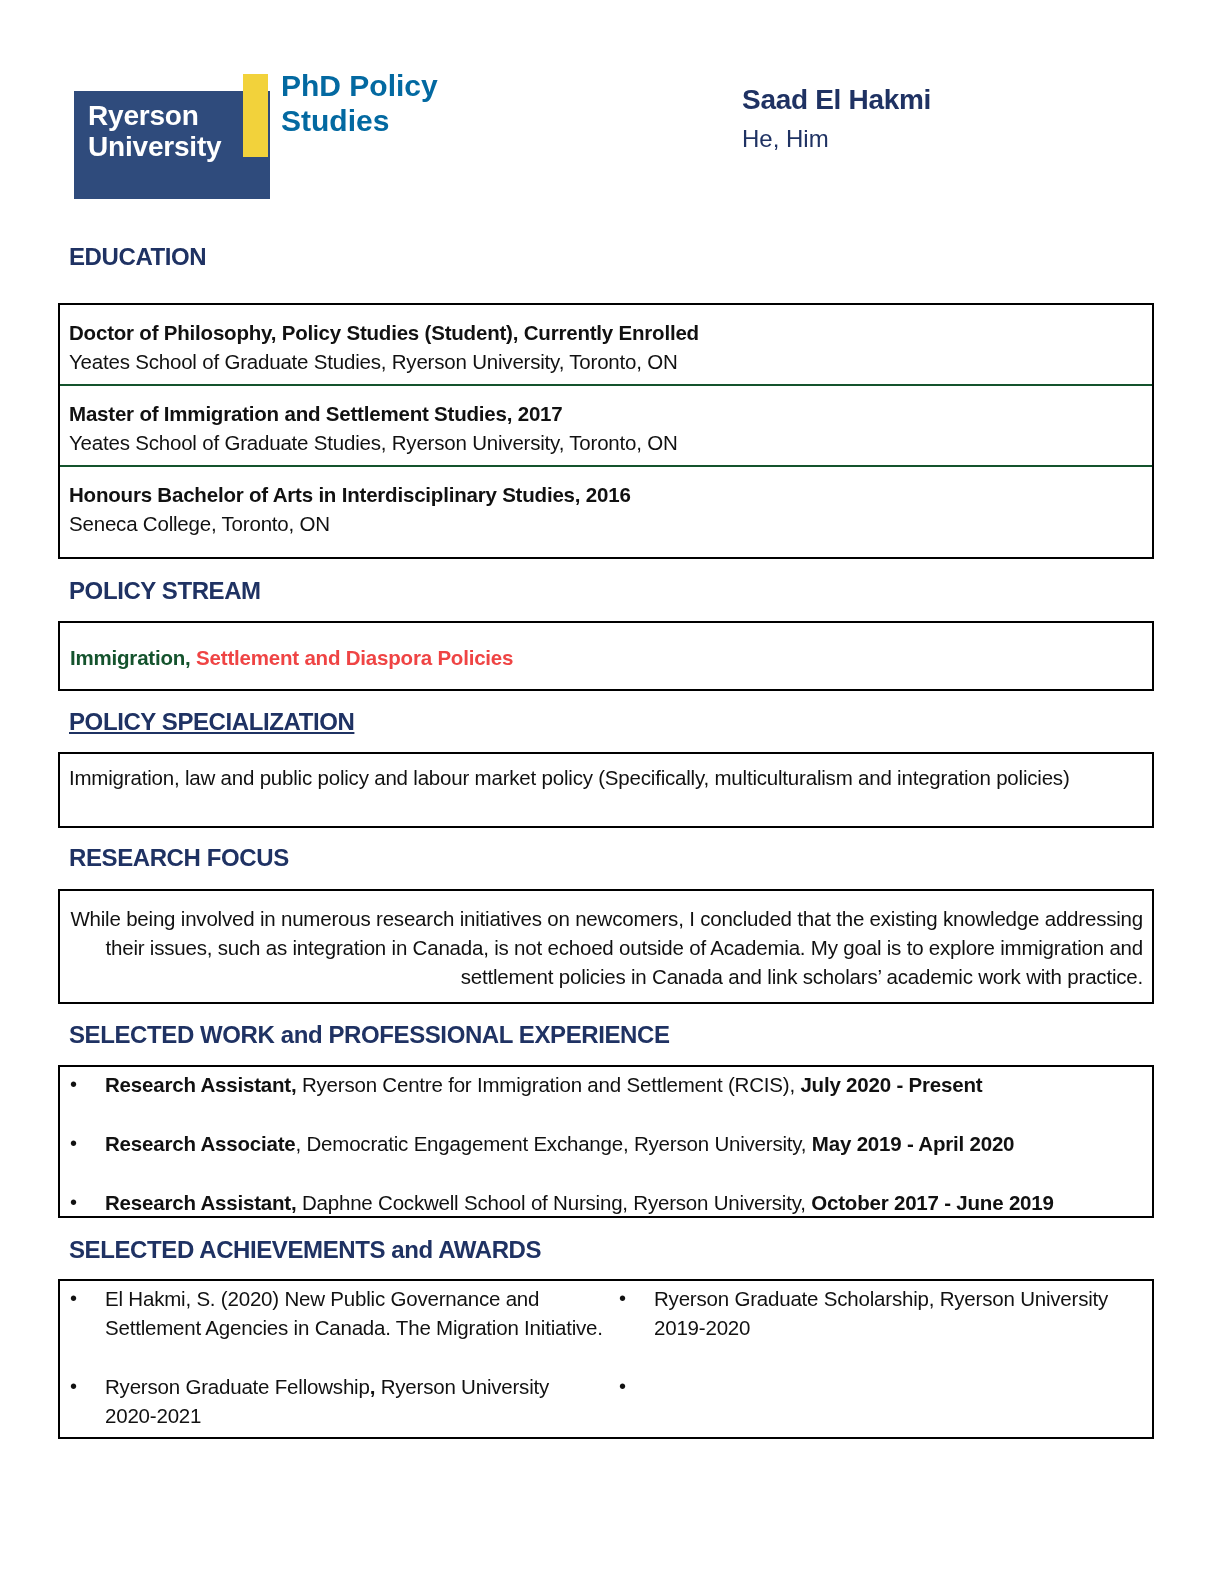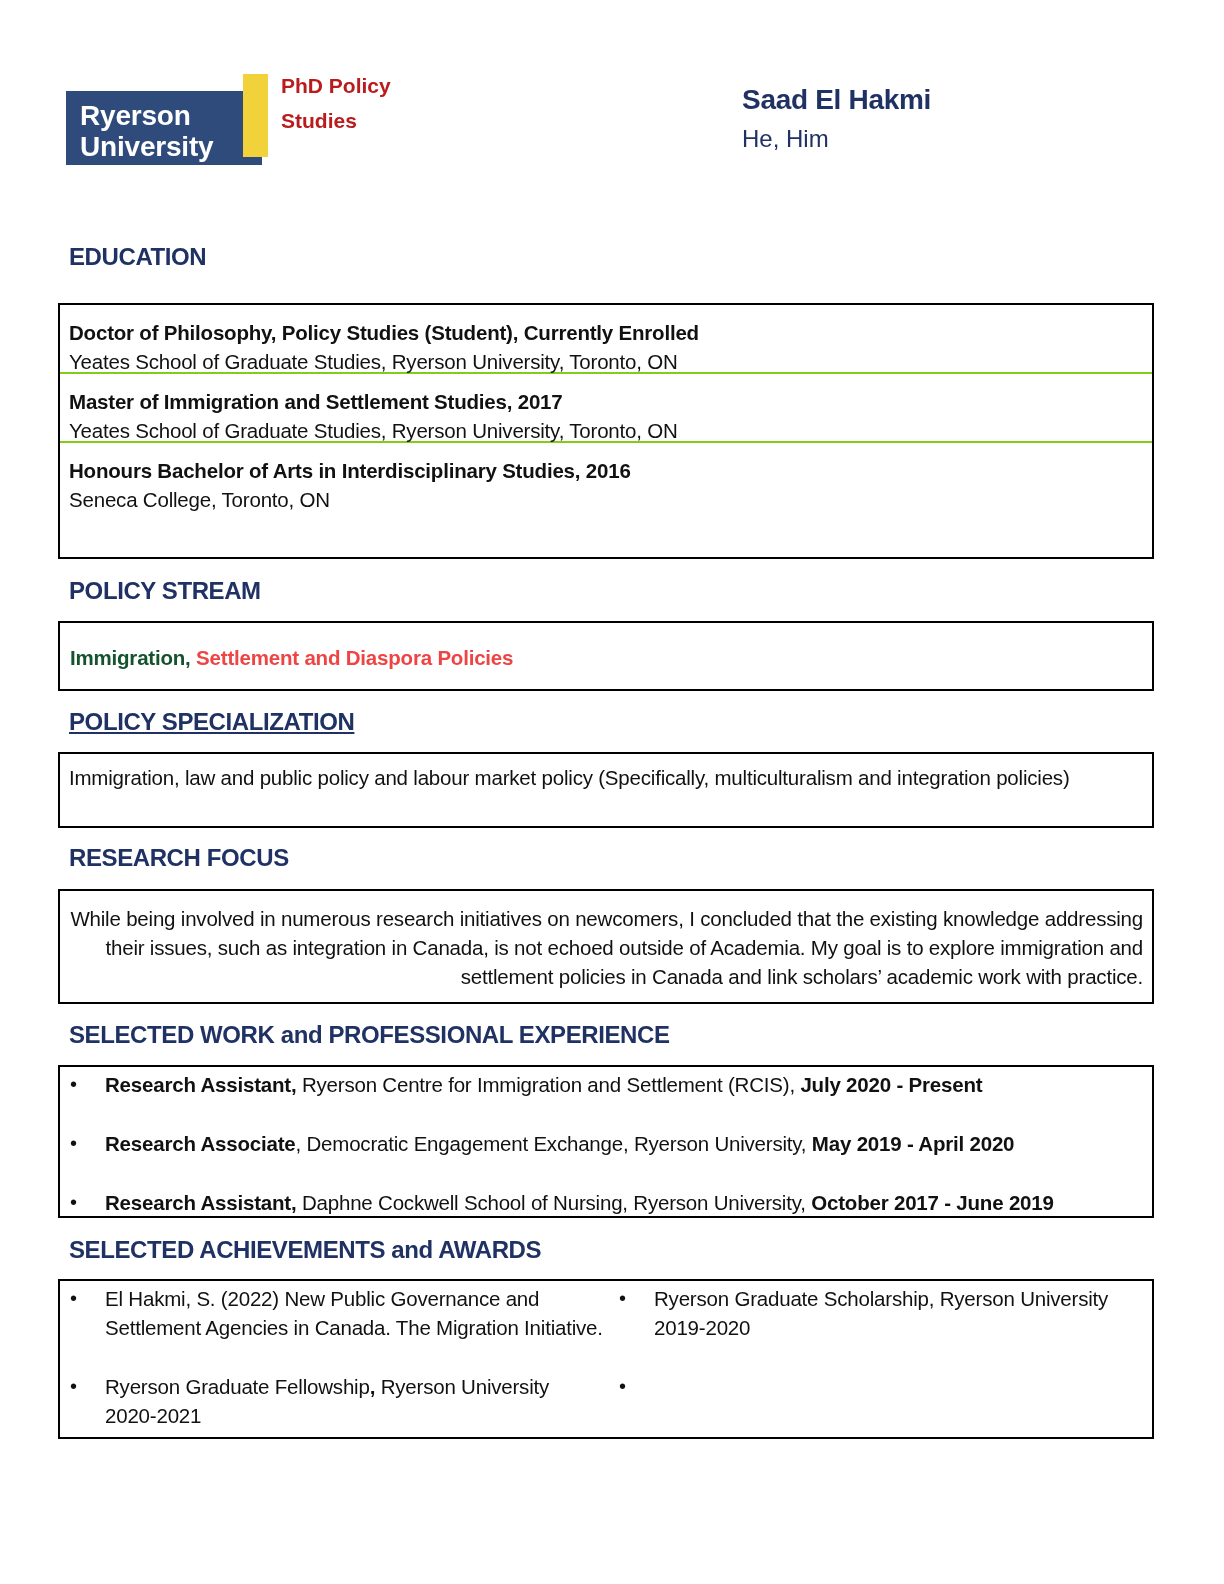--- a/index.html
+++ b/index.html
@@ -1,35 +1,35 @@
 <!DOCTYPE html>
 <html><head>
   <meta charset="utf-8">
   <style>
     * { box-sizing: border-box; margin: 0; padding: 0; }
     html, body { width: 1224px; height: 1584px; background: #ffffff; }
     body { position: relative; font-family: "Liberation Sans", "DejaVu Sans", sans-serif; color: #000; }
 
     
     .logo { position: absolute; left: 62px; top: 74px; width: 206px; height: 100px; }
-    .logo-blue { position: absolute; left: 4px; top: 17px; width: 196px; height: 74px; background: #2f4b7c; }
+    .logo-blue { position: absolute; left: 12px; top: 17px; width: 196px; height: 108px; background: #2f4b7c; }
     .logo-yellow { position: absolute; left: 181px; top: 0; width: 25px; height: 83px; background: #f2d23b; }
     .logo-text { position: absolute; left: 14px; top: 28px; color: #ffffff; font-family: "Liberation Sans", sans-serif; font-weight: bold; font-size: 28px; line-height: 31px; letter-spacing: -0.2px; }
-    .program { position: absolute; left: 281px; top: 68px; font-family: "Liberation Sans", sans-serif; font-weight: bold; font-size: 21px; line-height: 35px; color: #b91c1c; }
+    .program { position: absolute; left: 281px; top: 68px; font-family: "Liberation Sans", sans-serif; font-weight: bold; font-size: 30px; line-height: 35px; color: #0369a1; }
 
     .name-block { position: absolute; left: 742px; top: 82px; color: #1f3263; font-family: "Liberation Sans", "DejaVu Sans", sans-serif; }
     .person-name { font-weight: bold; font-size: 28px; line-height: 36px; letter-spacing: -0.3px; }
     .pronouns { font-size: 24px; line-height: 30px; margin-top: 6px; }
 
     
     .heading { position: absolute; left: 69px; color: #1f3263; font-weight: bold; font-size: 24px; line-height: 28px; letter-spacing: -0.4px; }
     .box { position: absolute; left: 58px; width: 1096px; border: 2px solid #000; }
     .body-text { font-size: 20.5px; line-height: 29px; color: #111; letter-spacing: -0.2px; }
 
-    .edu-row { height: 69px; padding: 13px 0 0 9px; border-bottom: 2px solid #84cc16; }
+    .edu-row { height: 81px; padding: 13px 0 0 9px; border-bottom: 2px solid #14532d; }
     .edu-row:last-child { border-bottom: none; height: 83px; }
     .edu-title { font-weight: bold; }
 
     .stream-box { padding: 20px 0 0 10px; }
     .stream-a { font-weight: bold; color: #14532d; }
     .stream-b { font-weight: bold; color: #ef4444; }
 
     .spec-box { padding: 9px 9px 0 9px; }
     .focus-box { padding: 13px 9px 0 9px; }
 
@@ -109,21 +109,21 @@
     <span class="bullet">•</span>
     <span class="b">Research Assistant,</span><span> Daphne Cockwell School of Nursing, Ryerson University, </span><span class="b">October 2017 - June 2019</span>
   </div>
 </div>
 
 <div class="heading" style="top:1236px;">SELECTED ACHIEVEMENTS and AWARDS</div>
 <div class="box body-text" style="top:1279px; height:160px;">
   <div class="awards-col" style="left:0; width:545px;">
     <div class="award" style="height:88px;">
       <span class="bullet">•</span>
-      <span>El Hakmi, S. (2022) New Public Governance and Settlement Agencies in Canada. The Migration Initiative.</span>
+      <span>El Hakmi, S. (2020) New Public Governance and Settlement Agencies in Canada. The Migration Initiative.</span>
     </div>
     <div class="award">
       <span class="bullet">•</span>
       <span>Ryerson Graduate Fellowship</span><span class="b">,</span><span> Ryerson University 2020-2021</span>
     </div>
   </div>
   <div class="awards-col" style="left:549px; width:540px;">
     <div class="award" style="height:88px;">
       <span class="bullet">•</span>
       <span>Ryerson Graduate Scholarship, Ryerson University 2019-2020</span>

